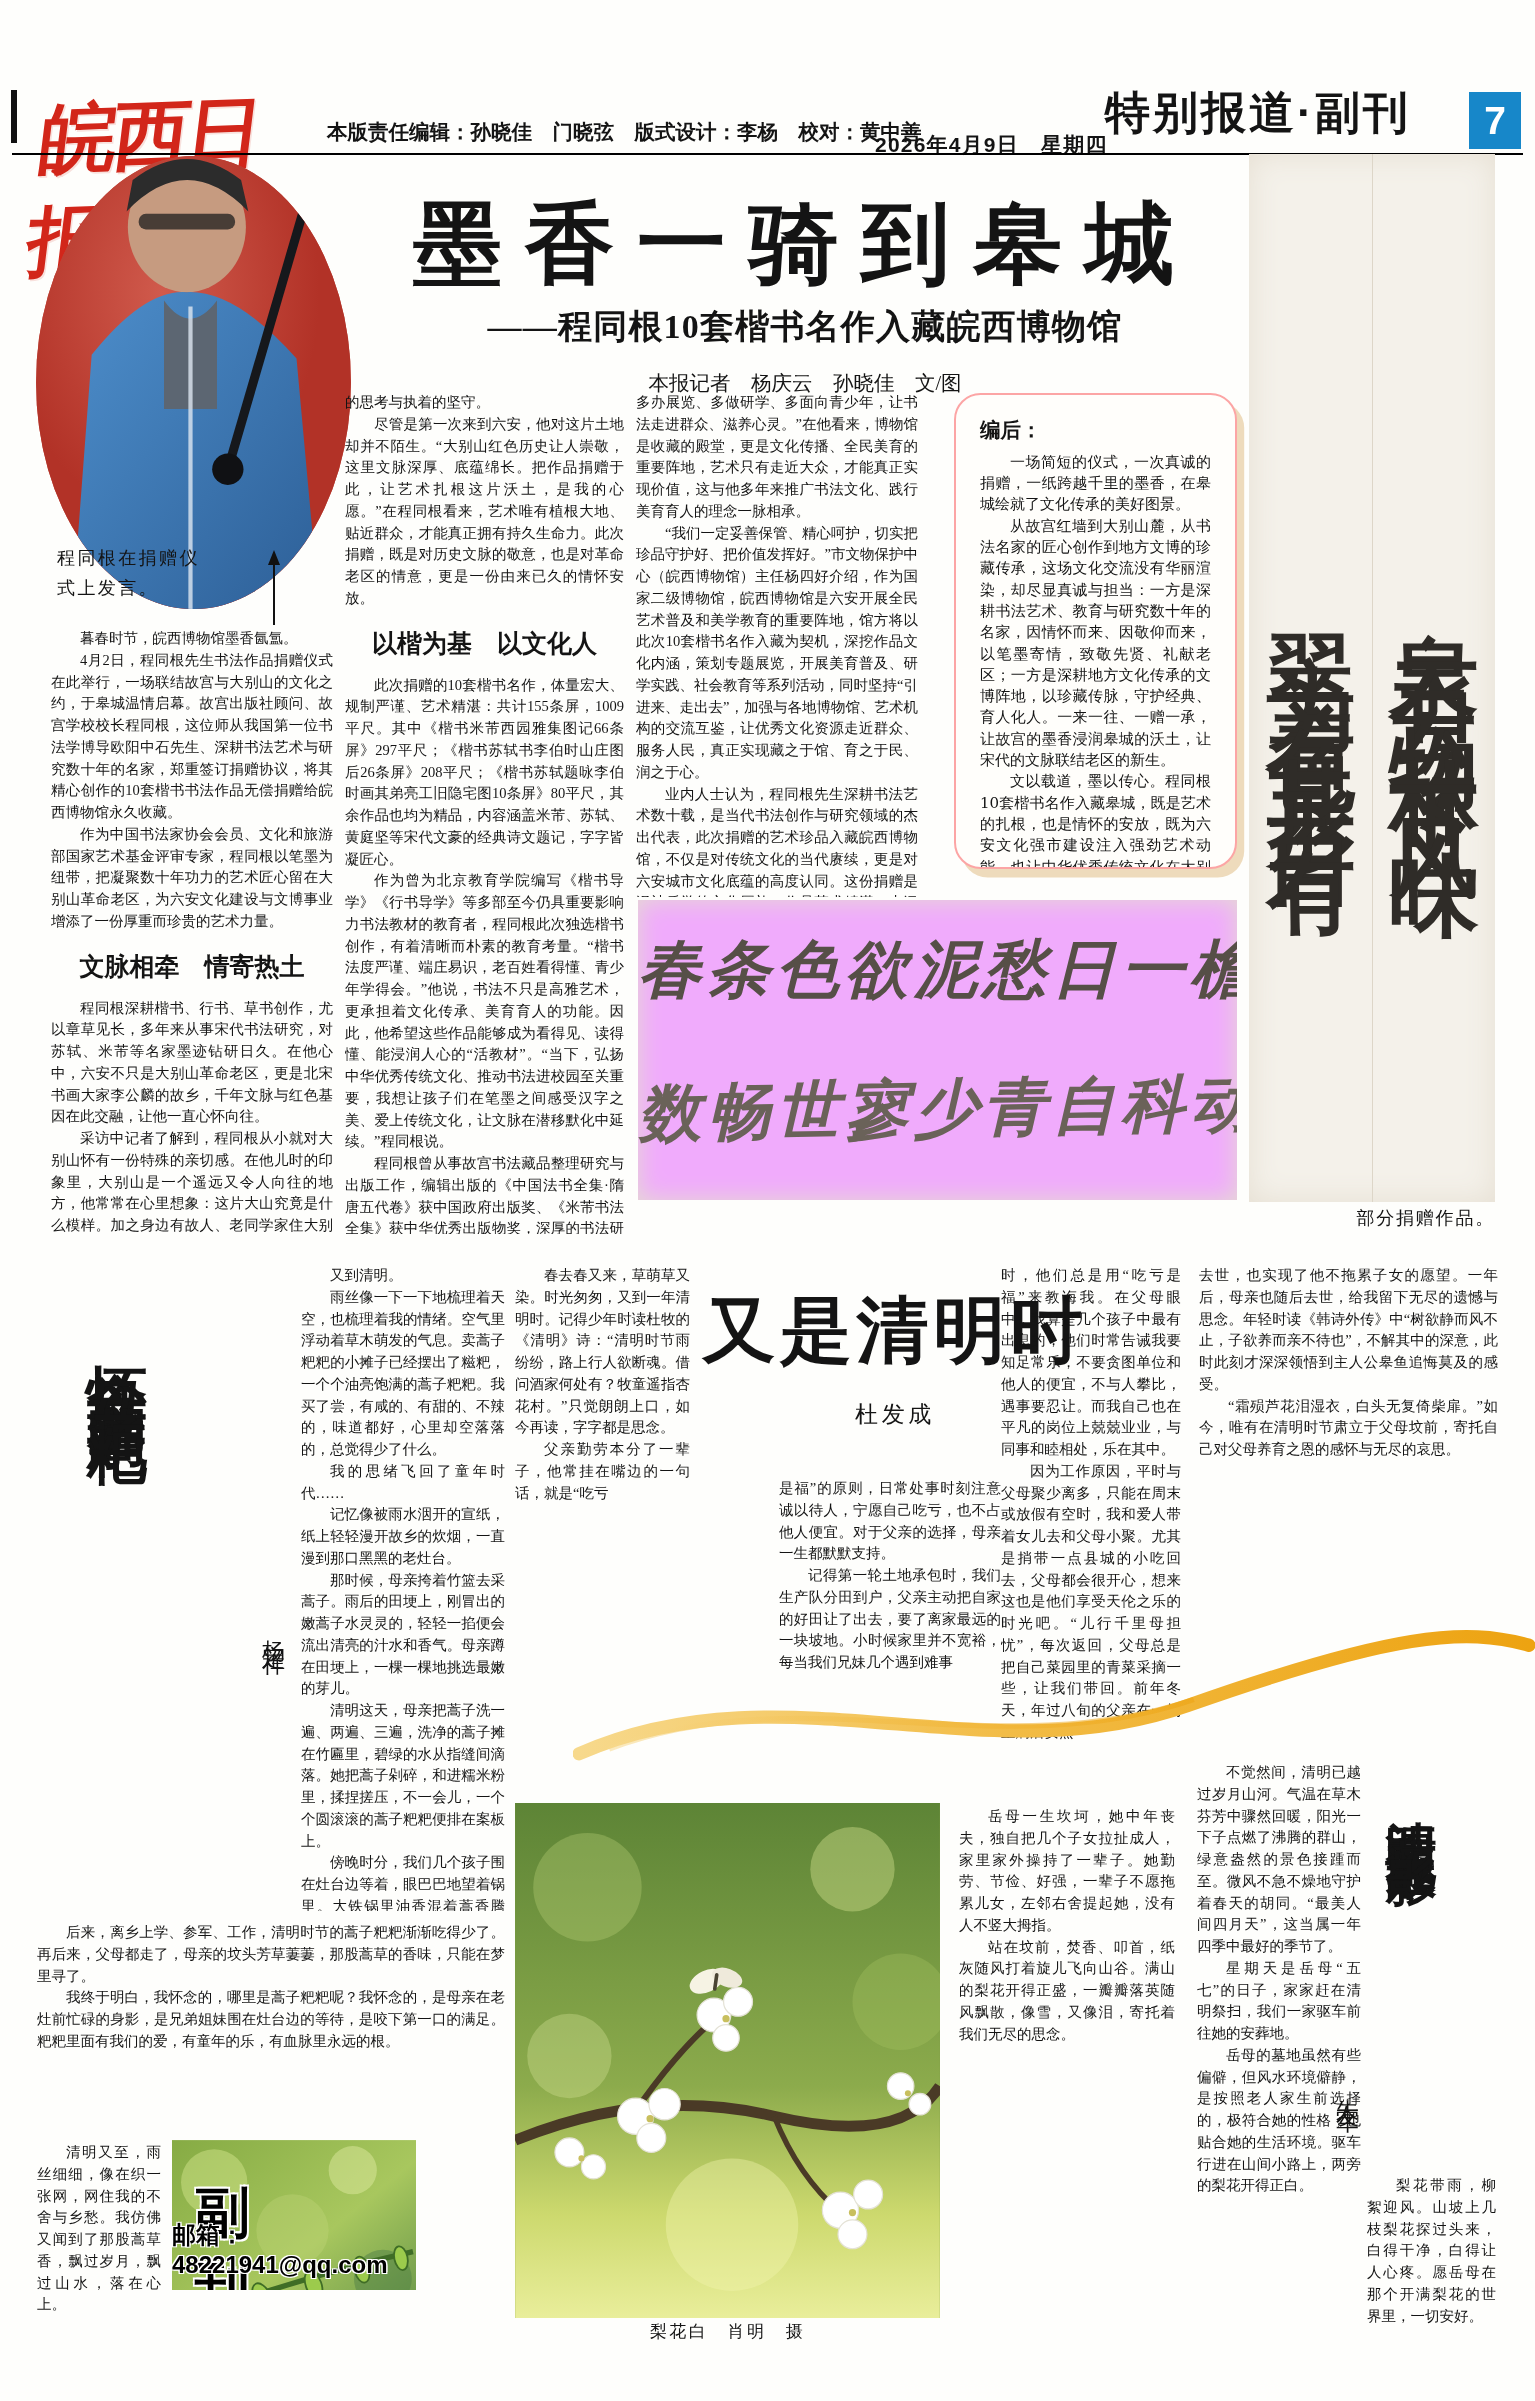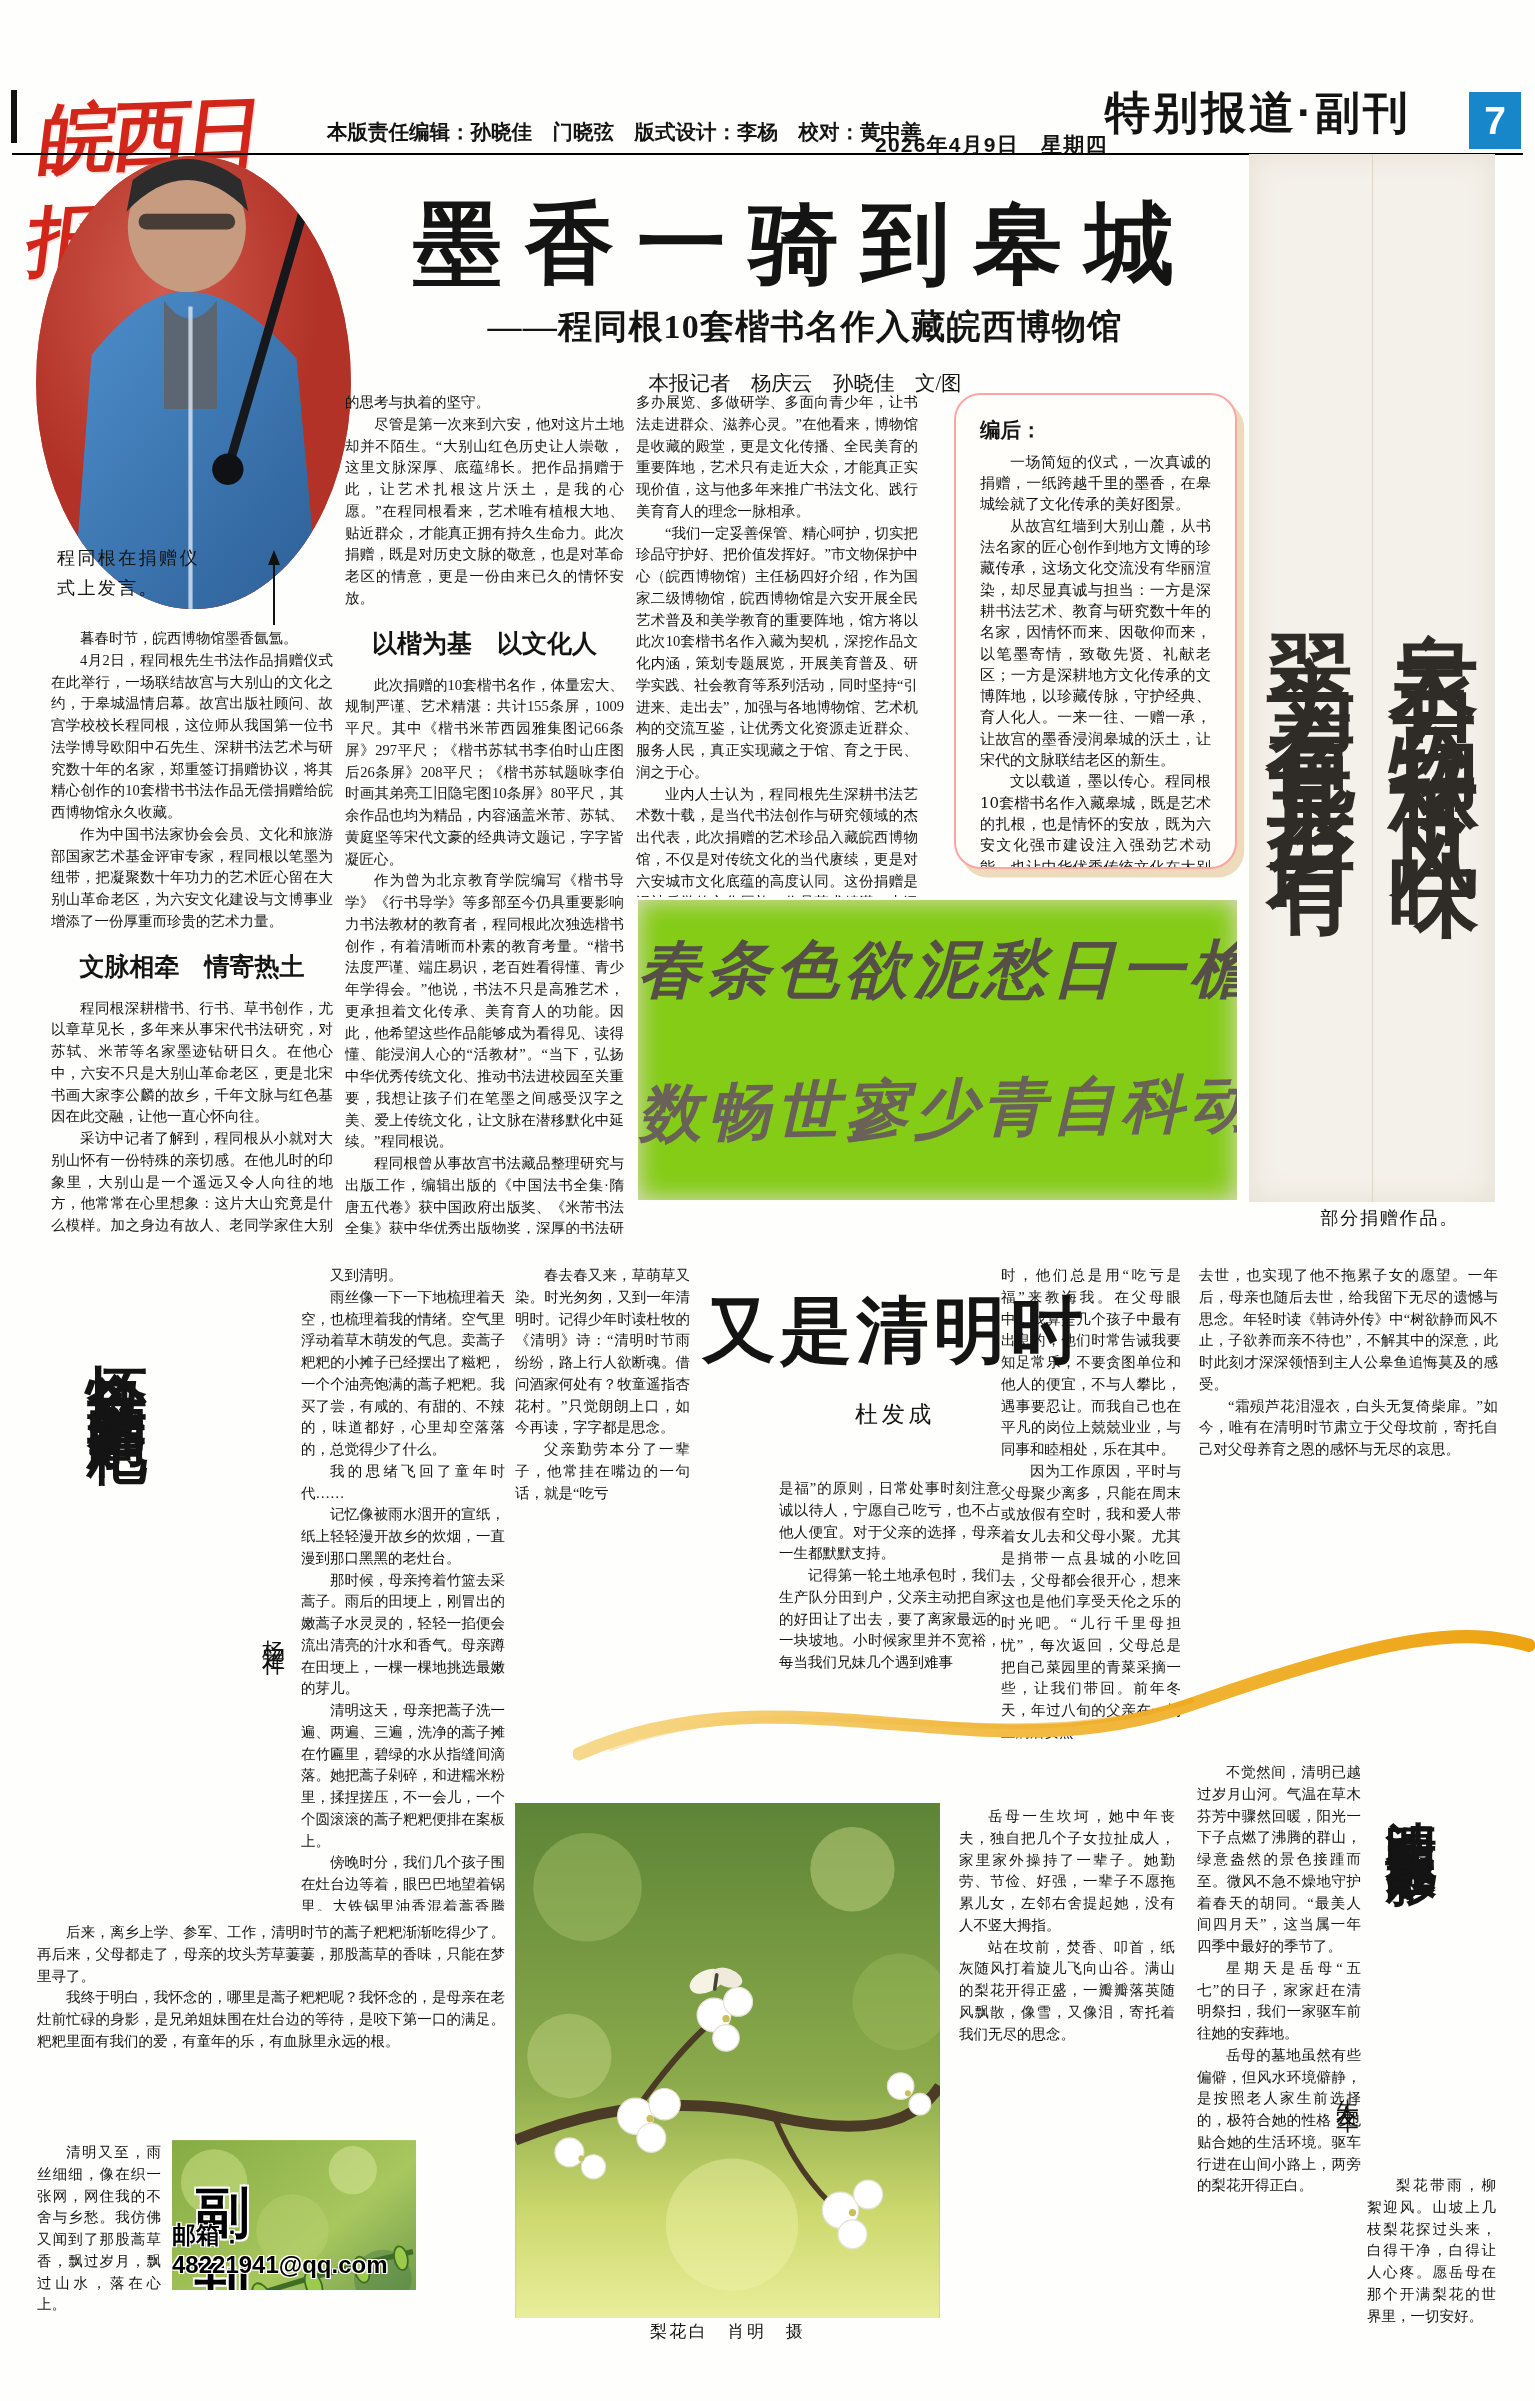--- a/index.html
+++ b/index.html
@@ -50,34 +50,34 @@
   .col2 { left:345px; top:392px;  width:279px; height:842px; }
   .col3 { left:636px;top:392px;  width:282px; height:505px; }
   
   .bianhou { left:954px; top:393px; width:283px; height:476px;
     border:2px solid #fca5a5; border-radius:26.5px; background:#fffefb;
     box-shadow:7.2px 8.4px 0 rgba(216,168,92,.40); padding:20.5px 24px; overflow:hidden; }
   .bianhou h4 { font-size:20.5px; font-weight:bold; margin-bottom:8.4px; }
   .bianhou p { font-size:15px; line-height:1.42; text-indent:2em; text-align:justify;
     font-family:"DejaVu Serif",serif; }
   
-  .strip { left:638px; top:900px; width:599px; height:300px; background:#84cc16;
+  .strip { left:638px; top:900px; width:599px; height:300px; background:#f0abfc;
     overflow:hidden; text-align:center; box-shadow:inset 0 0 24px #e4ddd0; }
   .strip .srow { font-family:"DejaVu Serif",serif; font-style:italic; font-weight:bold;
     font-size:63px; letter-spacing:6px; color:#564f47; line-height:2.2;
     white-space:nowrap; }
   .strip .srow:nth-child(2){ color:#6a6259; transform:rotate(-1deg); }
   .callig { left:1249px; top:154px; width:246px; height:1048px; background:#f4f1ea;
     display:flex; flex-direction:row; overflow:hidden;
     box-shadow:inset 0 0 30px #e6dfd2; }
   .callig .ccol { width:50%; writing-mode:vertical-rl; font-family:"DejaVu Serif",serif;
     font-weight:bold; font-size:89px; letter-spacing:31px; color:#2f2c28;
     padding-top:15.7px; text-align:center; }
   .callig .ccol+.ccol { border-left:0.6px solid #ddd6c8; }
-  .callig-caption { left:1242px; top:1206px; width:217px; text-align:right;
+  .callig-caption { left:1278px; top:1206px; width:217px; text-align:right;
     font-size:18px; letter-spacing:1.8px; }
   
   .vtitle { writing-mode:vertical-rl; font-family:"Liberation Sans",sans-serif;
     font-weight:900; }
   .vauthor { writing-mode:vertical-rl; font-size:23px; letter-spacing:6px; }
   .e1-title { left:76px; top:1316px; font-size:60px; letter-spacing:8.4px; height:693px; }
   .e1-author { left:258px; top:1621px; }
   .e1-colA { left:301px; top:1265px; width:204px; height:646px; }
   .e1-wide { left:37px; top:1922px; width:468px; height:212px; }
   .e1-colC { left:37px; top:2142px; width:124px; height:198px; }

